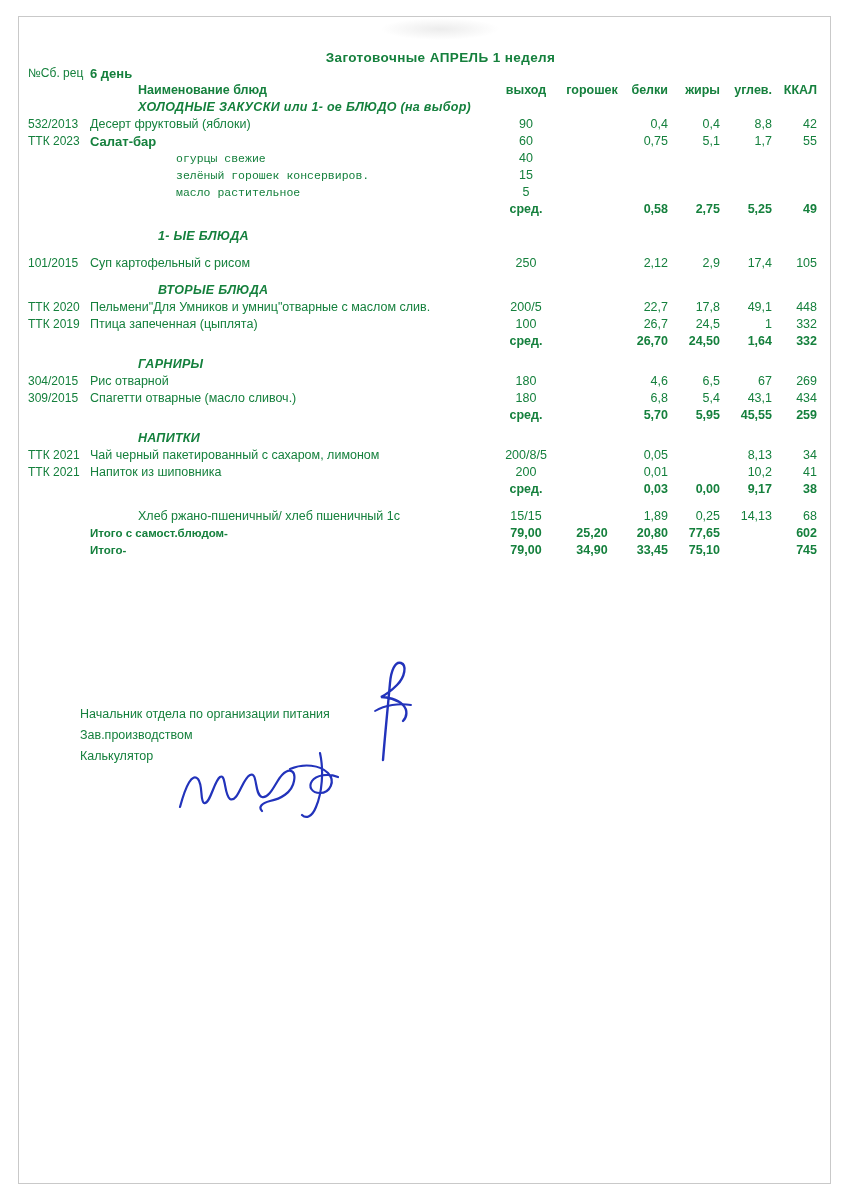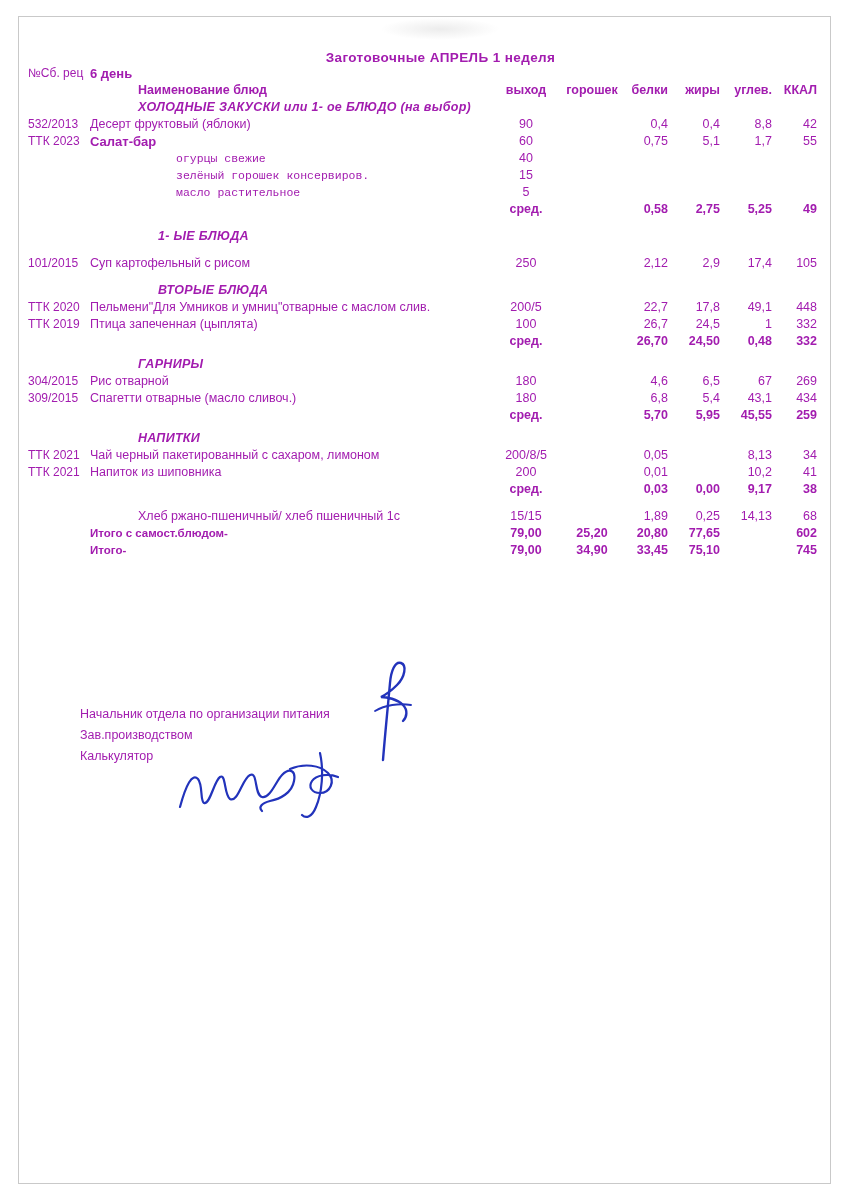--- a/index.html
+++ b/index.html
@@ -8,21 +8,21 @@
     background: #e8e8e8;
   }
   .page {
     position: relative;
     width: 849px;
     height: 1200px;
     background: #ffffff;
     margin: 0 auto;
     overflow: hidden;
     font-family: "Liberation Sans", sans-serif;
-    color: #a21caf;
+    color: #15803d;
   }
   .sheet {
     position: absolute;
     left: 18px;
     top: 16px;
     width: 813px;
     height: 1168px;
     border: 1px solid #c9c9c9;
     box-sizing: border-box;
   }
@@ -259,21 +259,21 @@
           <td class="num">1</td>
           <td class="num">332</td>
         </tr>
         <tr>
           <td></td>
             <td></td>
           <td class="ctr b">сред.</td>
           <td class="ctr b"></td>
           <td class="num b">26,70</td>
           <td class="num b">24,50</td>
-          <td class="num b">0,48</td>
+          <td class="num b">1,64</td>
           <td class="num b">332</td>
         </tr>
 
         <tr class="spacer-sm">
             <td colspan="8"></td>
           </tr>
 
         <tr>
           <td></td>
           <td class="section indent-1">ГАРНИРЫ</td>

